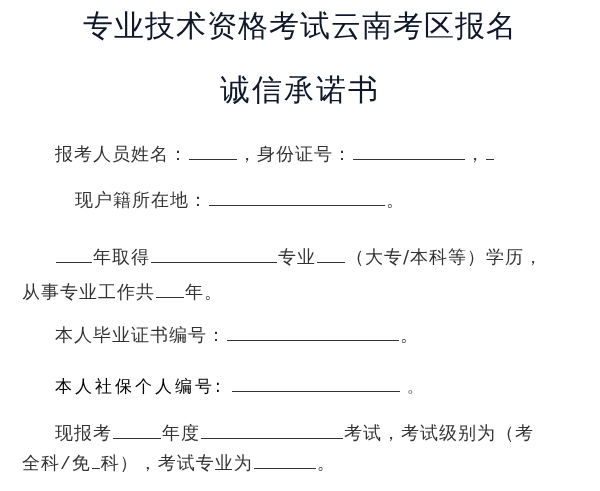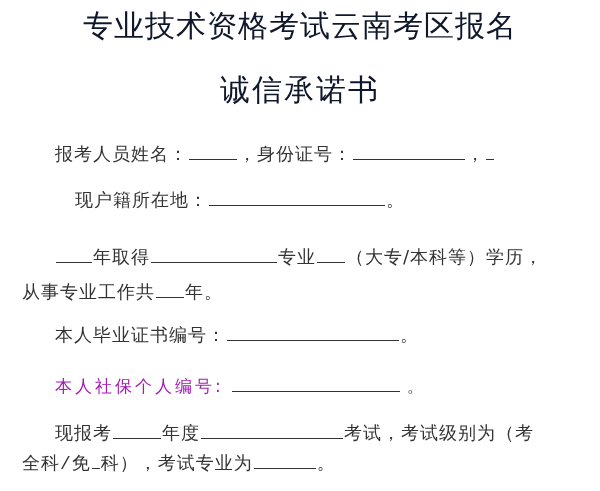--- a/index.html
+++ b/index.html
@@ -15,21 +15,21 @@
   .title1 { top: 6px; }
   .title2 { top: 70px; letter-spacing: 2px; }
   .line {
     position: absolute; font-size: 18px; white-space: nowrap; color: #333333;
     line-height: 26px; letter-spacing: 1px;
   }
   .blank {
     display: inline-block; border-bottom: 1.2px solid #333333;
     height: 20px; vertical-align: baseline; margin: 0 1px;
   }
-  .light { color: #a21caf; letter-spacing: 3px; margin-top: 37px; }
+  .light { color: #000000; letter-spacing: 3px; margin-top: 37px; }
 </style>
 </head>
 <body>
 
 <div class="title title1">专业技术资格考试云南考区报名</div>
 <div class="title title2">诚信承诺书</div>
 
 <div class="line" style="top:139px; left:55px;">
   <span>报考人员姓名：</span><span class="blank" style="width:48px;"></span><span>，身份证号：</span><span class="blank" style="width:112px;"></span><span>，</span><span class="blank" style="width:8px;"></span>
 </div>

